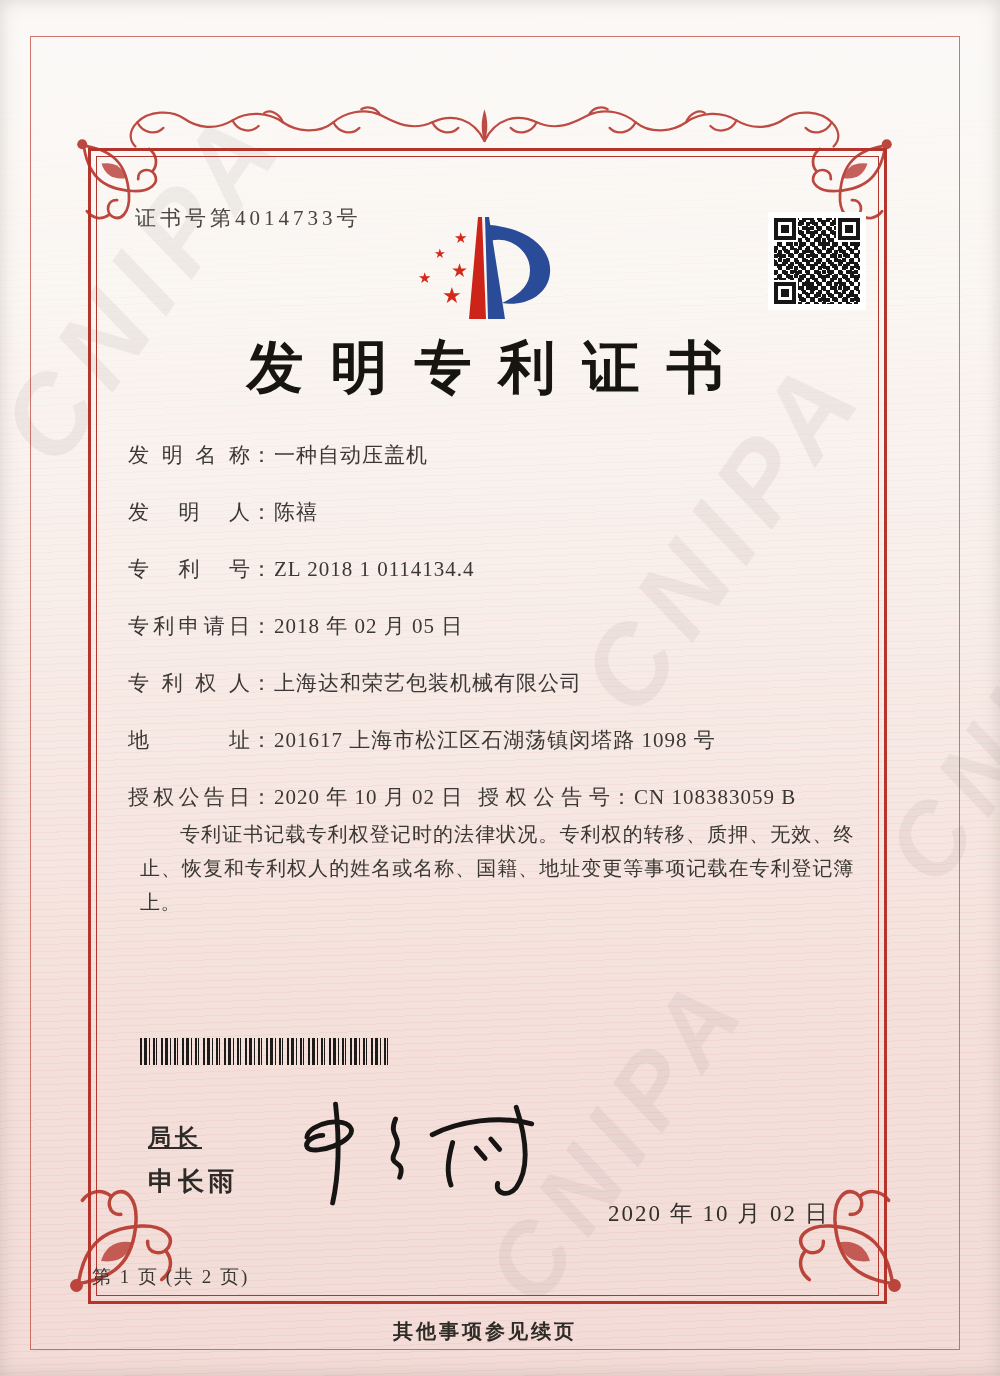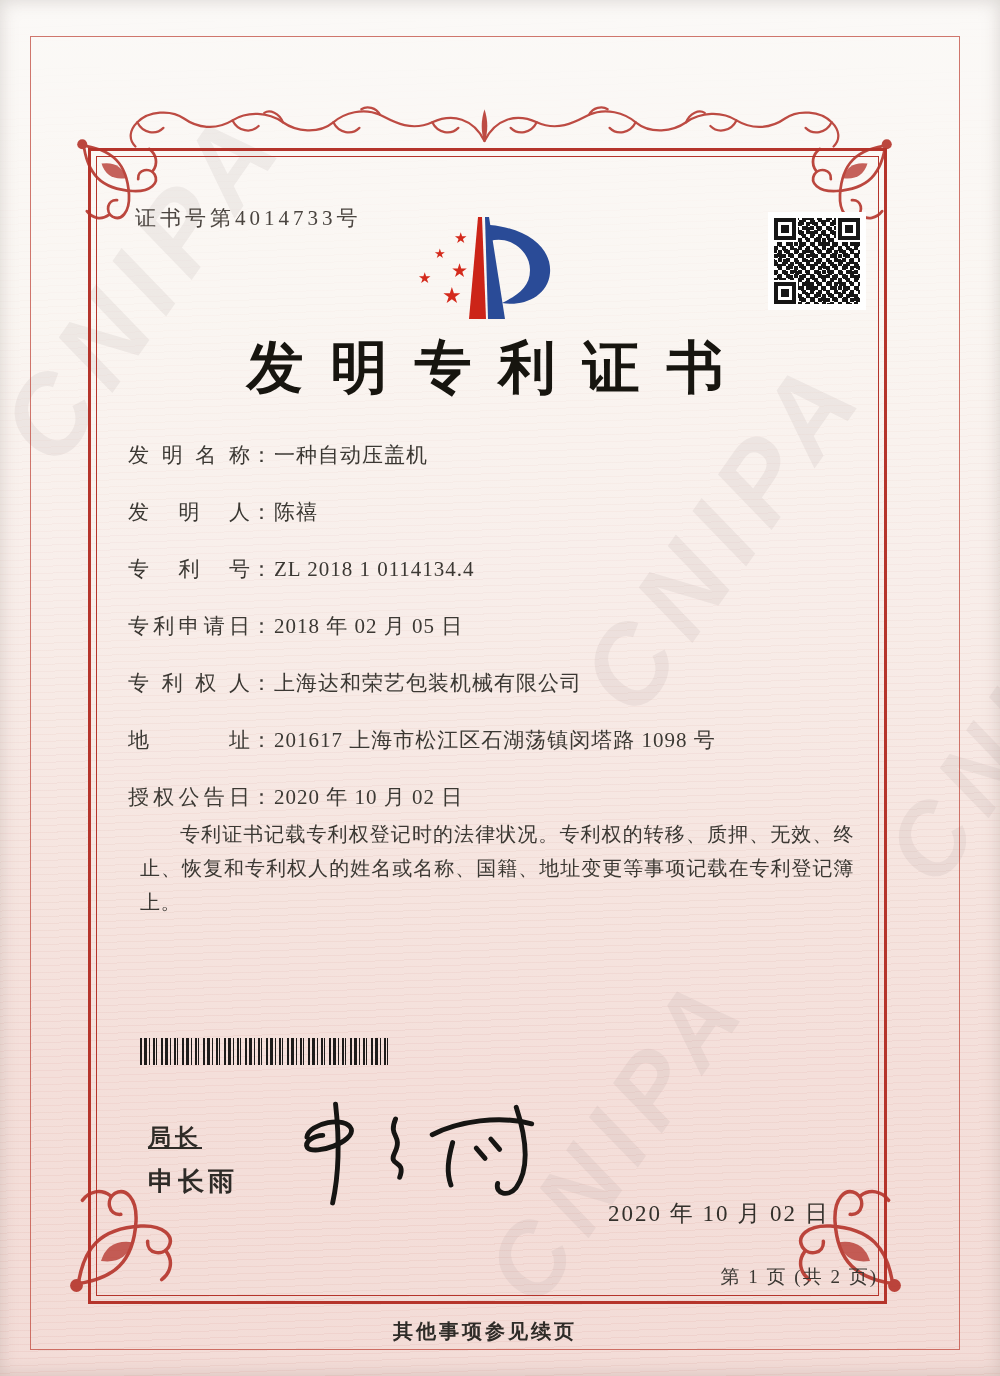--- a/index.html
+++ b/index.html
@@ -57,21 +57,21 @@
   .paras p{margin:0 0 6px 0;text-indent:2em;letter-spacing:.5px;}
 
   .barcode{position:absolute;left:140px;top:1038px;width:252px;height:27px;
     background:repeating-linear-gradient(90deg,#1d1b1a 0 2px,transparent 2px 4px,#1d1b1a 4px 7px,transparent 7px 9px,#1d1b1a 9px 10px,transparent 10px 13px,#1d1b1a 13px 15px,transparent 15px 16px,#1d1b1a 16px 17px,transparent 17px 21px);}
 
   .sig-title{position:absolute;left:148px;top:1122px;font-size:23px;font-weight:600;font-family:"Liberation Sans",sans-serif;color:#2e2b27;letter-spacing:4px;text-decoration:underline;}
   .sig-name{position:absolute;left:148px;top:1164px;font-size:26px;font-weight:600;font-family:Liberation Mono, monospace;color:#2e2b27;letter-spacing:4px;}
   .sig-script{position:absolute;left:282px;top:1096px;width:276px;height:108px;transform:rotate(-2deg);}
 
   .grant-date{position:absolute;left:608px;top:1198px;font-size:23px;letter-spacing:2px;color:#33302b;}
-  .page-info{position:absolute;left:92px;top:1264px;width:786px;text-align:right;font-size:19px;letter-spacing:2px;color:#3b3833;}
+  .page-info{position:absolute;left:92px;top:1264px;width:786px;text-align:left;font-size:19px;letter-spacing:2px;color:#3b3833;}
   .continuation{position:absolute;left:92px;top:1318px;width:786px;text-align:center;font-size:20px;font-weight:600;letter-spacing:3px;color:#2e2b27;}
 </style>
 </head>
 <body>
 
 <div class="page">
 
   <div class="waves"></div>
 
   <div class="watermark" style="left:-60px;top:220px;font-size:110px;">CNIPA</div>
@@ -189,20 +189,23 @@
       <span class="flabel">专利申请日</span><span class="fcolon">：</span><span class="fvalue">2018 年 02 月 05 日</span>
     </div>
     <div class="frow">
       <span class="flabel">专利权人</span><span class="fcolon">：</span><span class="fvalue">上海达和荣艺包装机械有限公司</span>
     </div>
     <div class="frow">
       <span class="flabel">地址</span><span class="fcolon">：</span><span class="fvalue">201617 上海市松江区石湖荡镇闵塔路 1098 号</span>
     </div>
     <div class="frow">
       <span class="flabel">授权公告日</span><span class="fcolon">：</span><span class="fvalue">2020 年 10 月 02 日</span>
+      <span class="grant-cell">
+        <span class="flabel">授权公告号</span><span class="fcolon">：</span><span class="fvalue">CN 108383059 B</span>
+      </span>
     </div>
   </div>
 
   <div class="paras">
     <p>专利证书记载专利权登记时的法律状况。专利权的转移、质押、无效、终止、恢复和专利权人的姓名或名称、国籍、地址变更等事项记载在专利登记簿上。</p>
   </div>
 
   <div class="barcode"></div>
 
   <div class="sig-title">局长</div>

